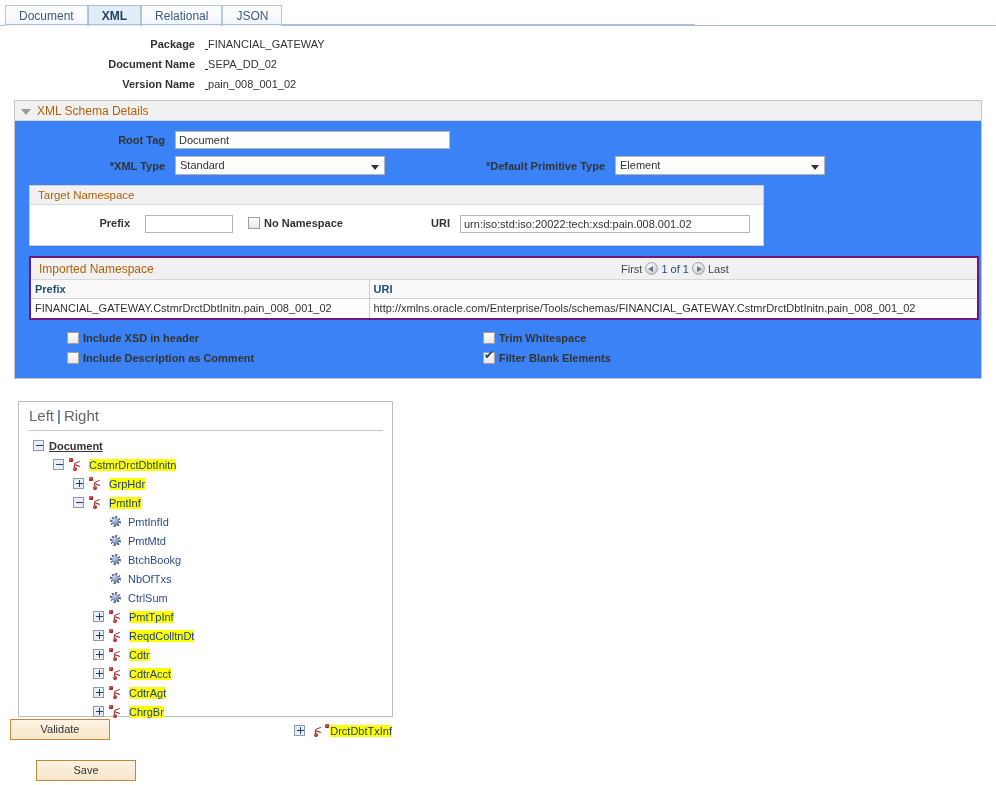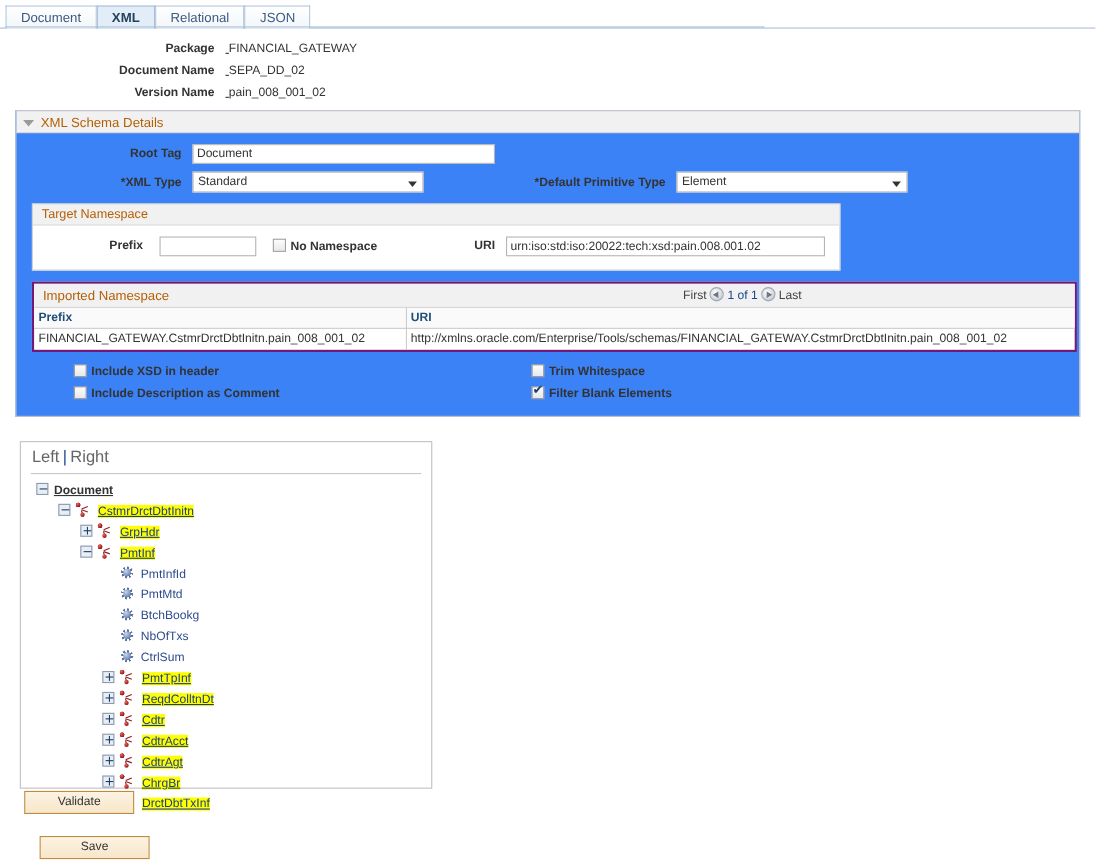--- a/index.html
+++ b/index.html
@@ -416,21 +416,20 @@
     background: radial-gradient(circle at 35% 30%, #c8d6ea 0%, #7d93bb 60%, #3e5280 100%);
   }
 
   .tlabel-plain {
     color: #2d4d8c;
     font-size: 11px;
   }
   .tlabel-link {
     color: #1b3f87;
     font-size: 11px;
-    text-decoration: underline;
     background: #ffff00;
     cursor: pointer;
   }
   .tlabel-root {
     color: #333;
     font-size: 11px;
     font-weight: bold;
     text-decoration: underline;
     cursor: pointer;
   }
@@ -443,21 +442,21 @@
     line-height: 19px;
     text-align: center;
     border: 1px solid #c08a3e;
     background: linear-gradient(to bottom, #fdf3e3 0%, #f7e6c9 100%);
     color: #333333;
     font-family: "Liberation Sans", sans-serif;
     font-size: 11px;
     cursor: pointer;
     padding: 0;
   }
-  .btn-validate { position: absolute; left: 22px; top: 719px; }
+  .btn-validate { position: absolute; left: 10px; top: 719px; }
   .btn-save     { position: absolute; left: 36px; top: 760px; }
 </style>
 </head>
 <body>
 
 <div class="tabbar">
   <div id="tabs-host" style="display:inline-block"><div class="tab">Document</div><div class="tab active">XML</div><div class="tab">Relational</div><div class="tab">JSON</div></div>
   <div class="tabbar-underline"></div>
 </div>
 
@@ -573,18 +572,18 @@
       <div class="tnode" style="padding-left: 74px;"><span class="toggle-spacer"></span><span class="ico-leaf"></span><span class="tlabel-plain">PmtMtd</span></div>
       <div class="tnode" style="padding-left: 74px;"><span class="toggle-spacer"></span><span class="ico-leaf"></span><span class="tlabel-plain">BtchBookg</span></div>
       <div class="tnode" style="padding-left: 74px;"><span class="toggle-spacer"></span><span class="ico-leaf"></span><span class="tlabel-plain">NbOfTxs</span></div>
       <div class="tnode" style="padding-left: 74px;"><span class="toggle-spacer"></span><span class="ico-leaf"></span><span class="tlabel-plain">CtrlSum</span></div>
       <div class="tnode" style="padding-left: 74px;"><span class="toggle plus"></span><span class="ico-complex"><b></b><b></b><b></b><i></i><i></i><i></i><i></i></span><span class="tlabel-link">PmtTpInf</span></div>
       <div class="tnode" style="padding-left: 74px;"><span class="toggle plus"></span><span class="ico-complex"><b></b><b></b><b></b><i></i><i></i><i></i><i></i></span><span class="tlabel-link">ReqdColltnDt</span></div>
       <div class="tnode" style="padding-left: 74px;"><span class="toggle plus"></span><span class="ico-complex"><b></b><b></b><b></b><i></i><i></i><i></i><i></i></span><span class="tlabel-link">Cdtr</span></div>
       <div class="tnode" style="padding-left: 74px;"><span class="toggle plus"></span><span class="ico-complex"><b></b><b></b><b></b><i></i><i></i><i></i><i></i></span><span class="tlabel-link">CdtrAcct</span></div>
       <div class="tnode" style="padding-left: 74px;"><span class="toggle plus"></span><span class="ico-complex"><b></b><b></b><b></b><i></i><i></i><i></i><i></i></span><span class="tlabel-link">CdtrAgt</span></div>
       <div class="tnode" style="padding-left: 74px;"><span class="toggle plus"></span><span class="ico-complex"><b></b><b></b><b></b><i></i><i></i><i></i><i></i></span><span class="tlabel-link">ChrgBr</span></div>
-      <div class="tnode" style="padding-left: 74px;"><span class="toggle plus"></span><span class="ico-complex"><b></b><b></b><b></b><i></i><i></i><i></i><i></i></span><span class="tlabel-link">DrctDbtTxInf</span></div>
+      <div class="tnode" style="padding-left: 74px; text-align: right;"><span class="toggle plus"></span><span class="ico-complex"><b></b><b></b><b></b><i></i><i></i><i></i><i></i></span><span class="tlabel-link">DrctDbtTxInf</span></div>
     </div>
 </div>
 
 <button class="btn btn-validate">Validate</button>
 <button class="btn btn-save">Save</button>
 
 </body></html>

